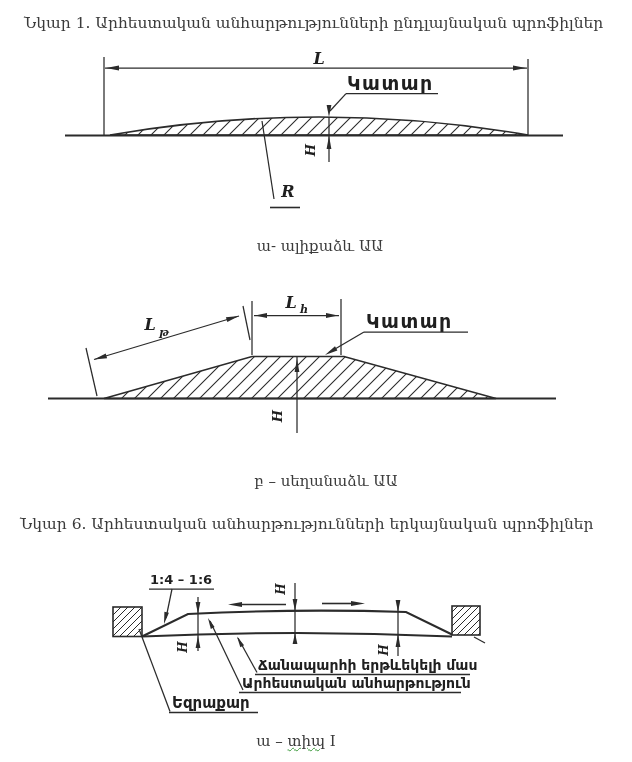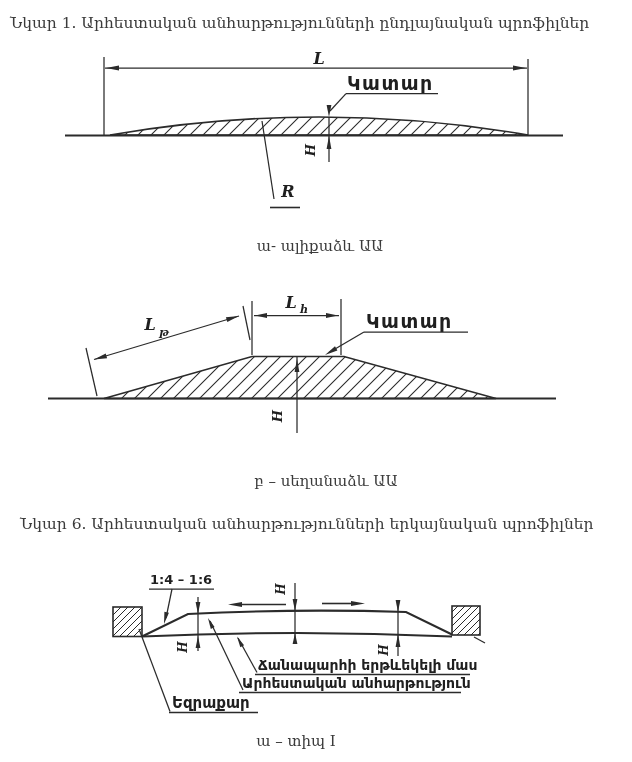--- a/index.html
+++ b/index.html
@@ -10,40 +10,40 @@
   .abs{position:absolute;}
   .doc-title{
     font-size:15.5px;color:#3b3b3b;white-space:nowrap;
     font-family:"DejaVu Serif",serif;
   }
   .caption{
     width:632px;text-align:center;font-size:15px;color:#3b3b3b;
     font-family:"DejaVu Serif",serif;white-space:nowrap;
   }
   .wavy{
-    text-decoration-style:wavy;
+    text-decoration:underline;text-decoration-style:wavy;
     text-decoration-color:#3c9a3c;text-decoration-thickness:1px;
   }
   svg{display:block;}
   .ln{stroke:#2b2b2b;fill:none;}
   .thick{stroke-width:2.1;}
   .mid{stroke-width:1.6;}
   .thin{stroke-width:1.25;}
   .ah{fill:#2b2b2b;stroke:none;}
   .lbl{
     font-family:"DejaVu Sans",sans-serif;font-weight:bold;fill:#1f1f1f;
   }
   .dim{
     font-family:"DejaVu Serif",serif;font-style:italic;font-weight:bold;fill:#1f1f1f;
   }
 </style>
 </head>
 <body>
 
-<div class="abs doc-title" style="left:10px;top:14px;">Նկար 1. Արհեստական անհարթությունների ընդլայնական պրոֆիլներ</div>
+<div class="abs doc-title" style="left:24px;top:14px;">Նկար 1. Արհեստական անհարթությունների ընդլայնական պրոֆիլներ</div>
 
 <svg class="abs" style="left:0;top:48px;" width="632" height="172" viewBox="0 48 632 172">
   <defs>
     <pattern id="hatchA" patternUnits="userSpaceOnUse" width="13" height="13">
       <path d="M-3,3 l6,-6 M0,13 L13,0 M10,16 l6,-6" stroke="#2b2b2b" stroke-width="1.1"></path>
     </pattern>
   </defs>
 
   <g>
     <line class="ln thick" x1="65" y1="135.5" x2="563" y2="135.5"></line>

